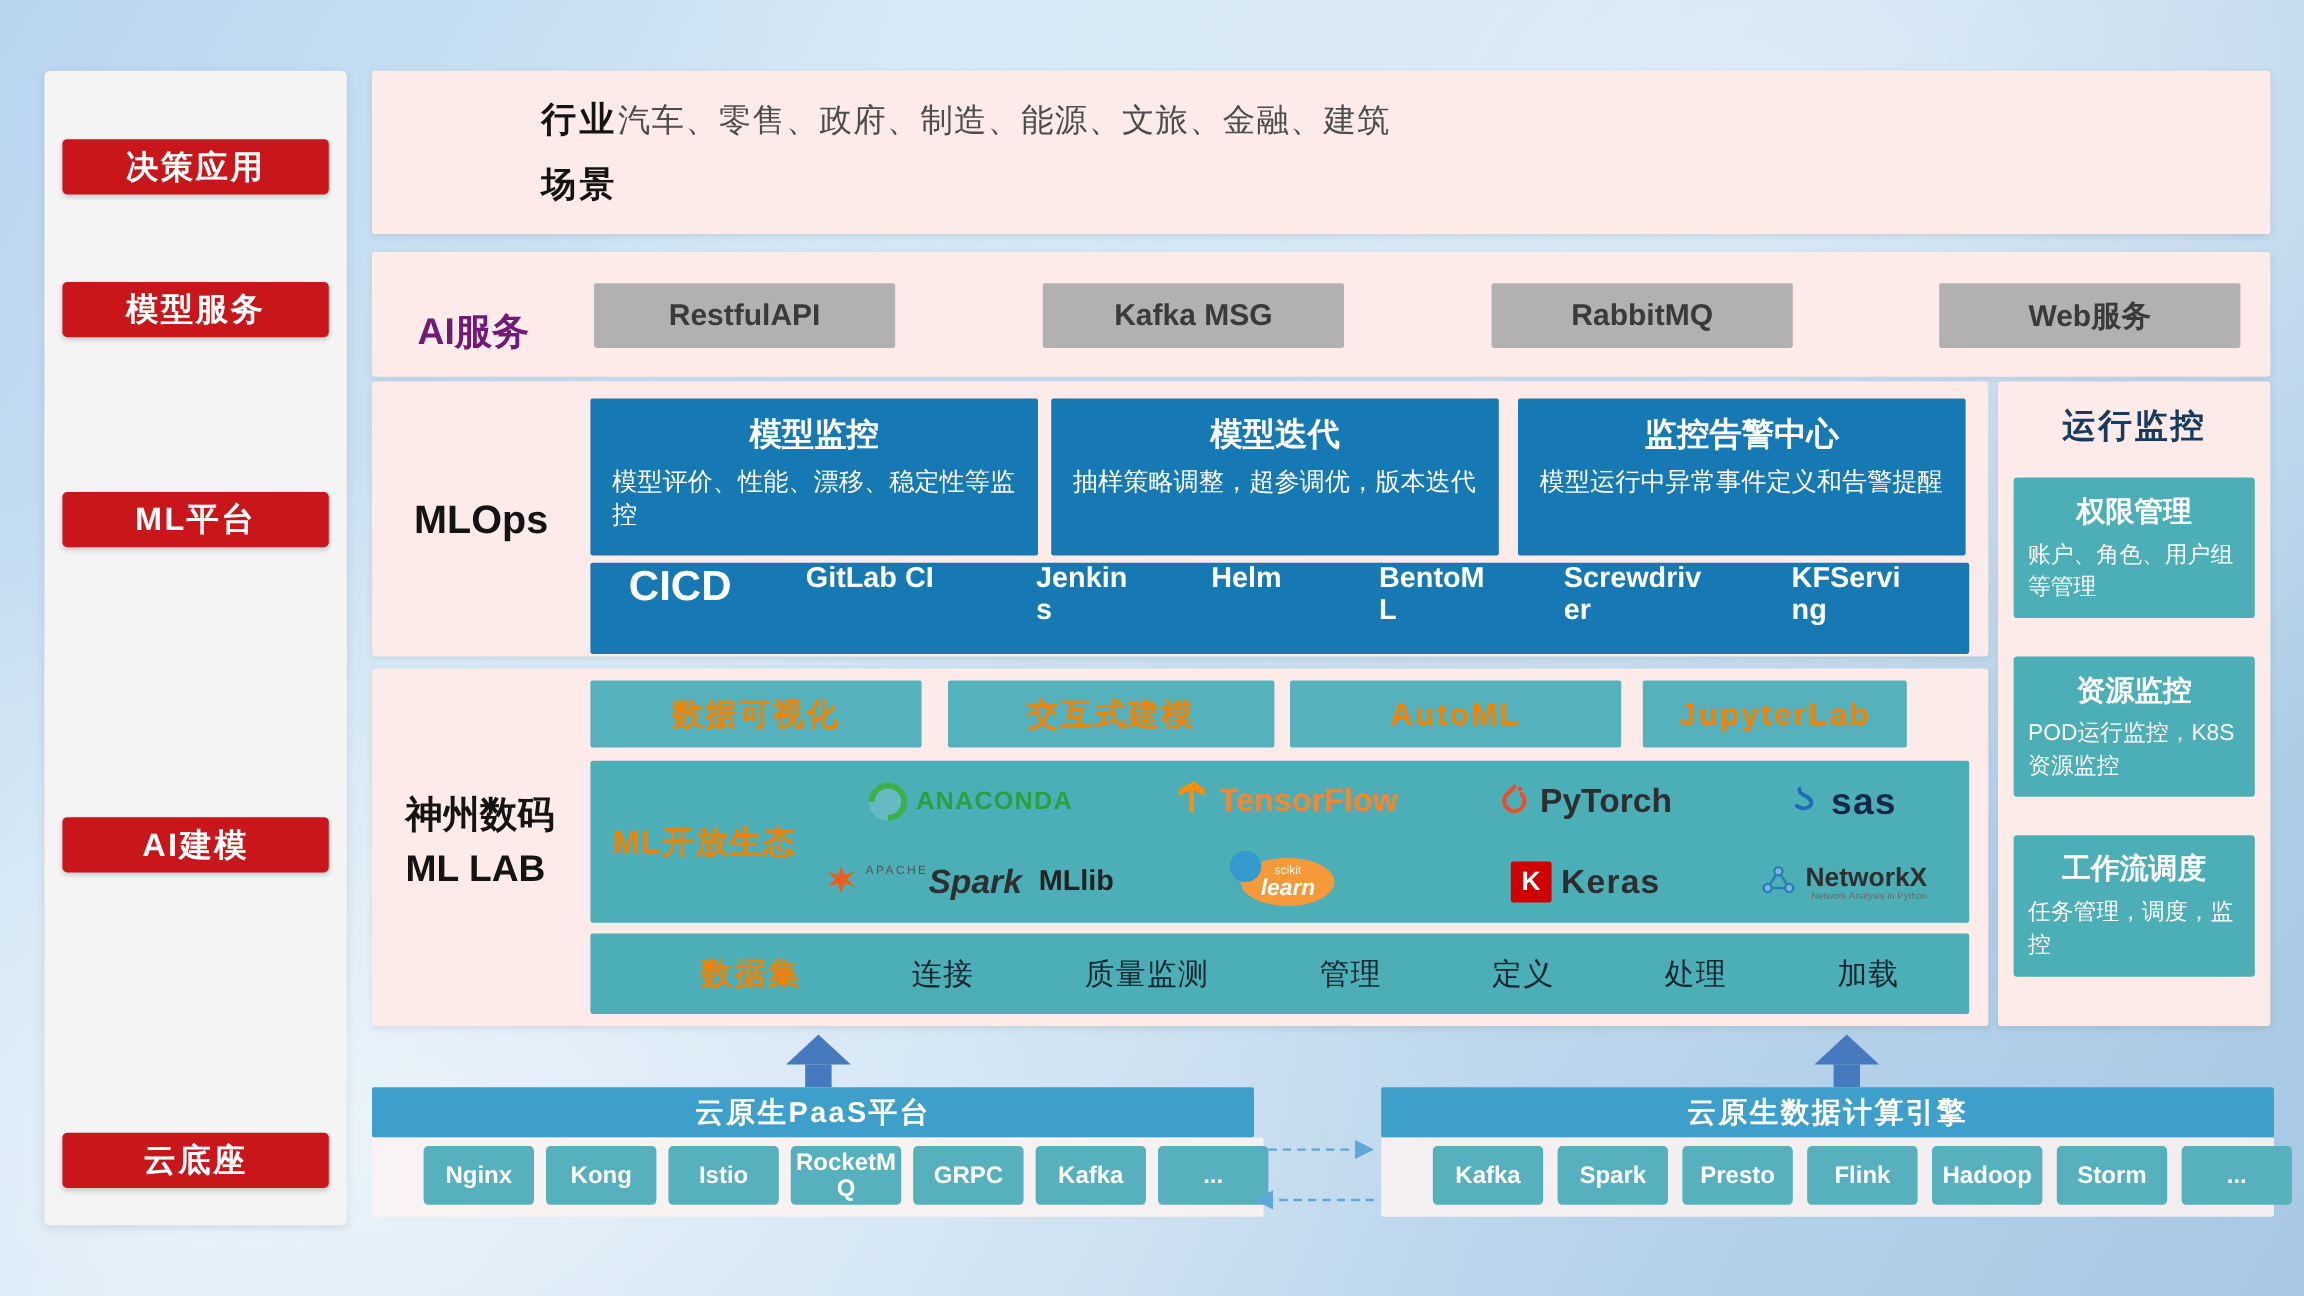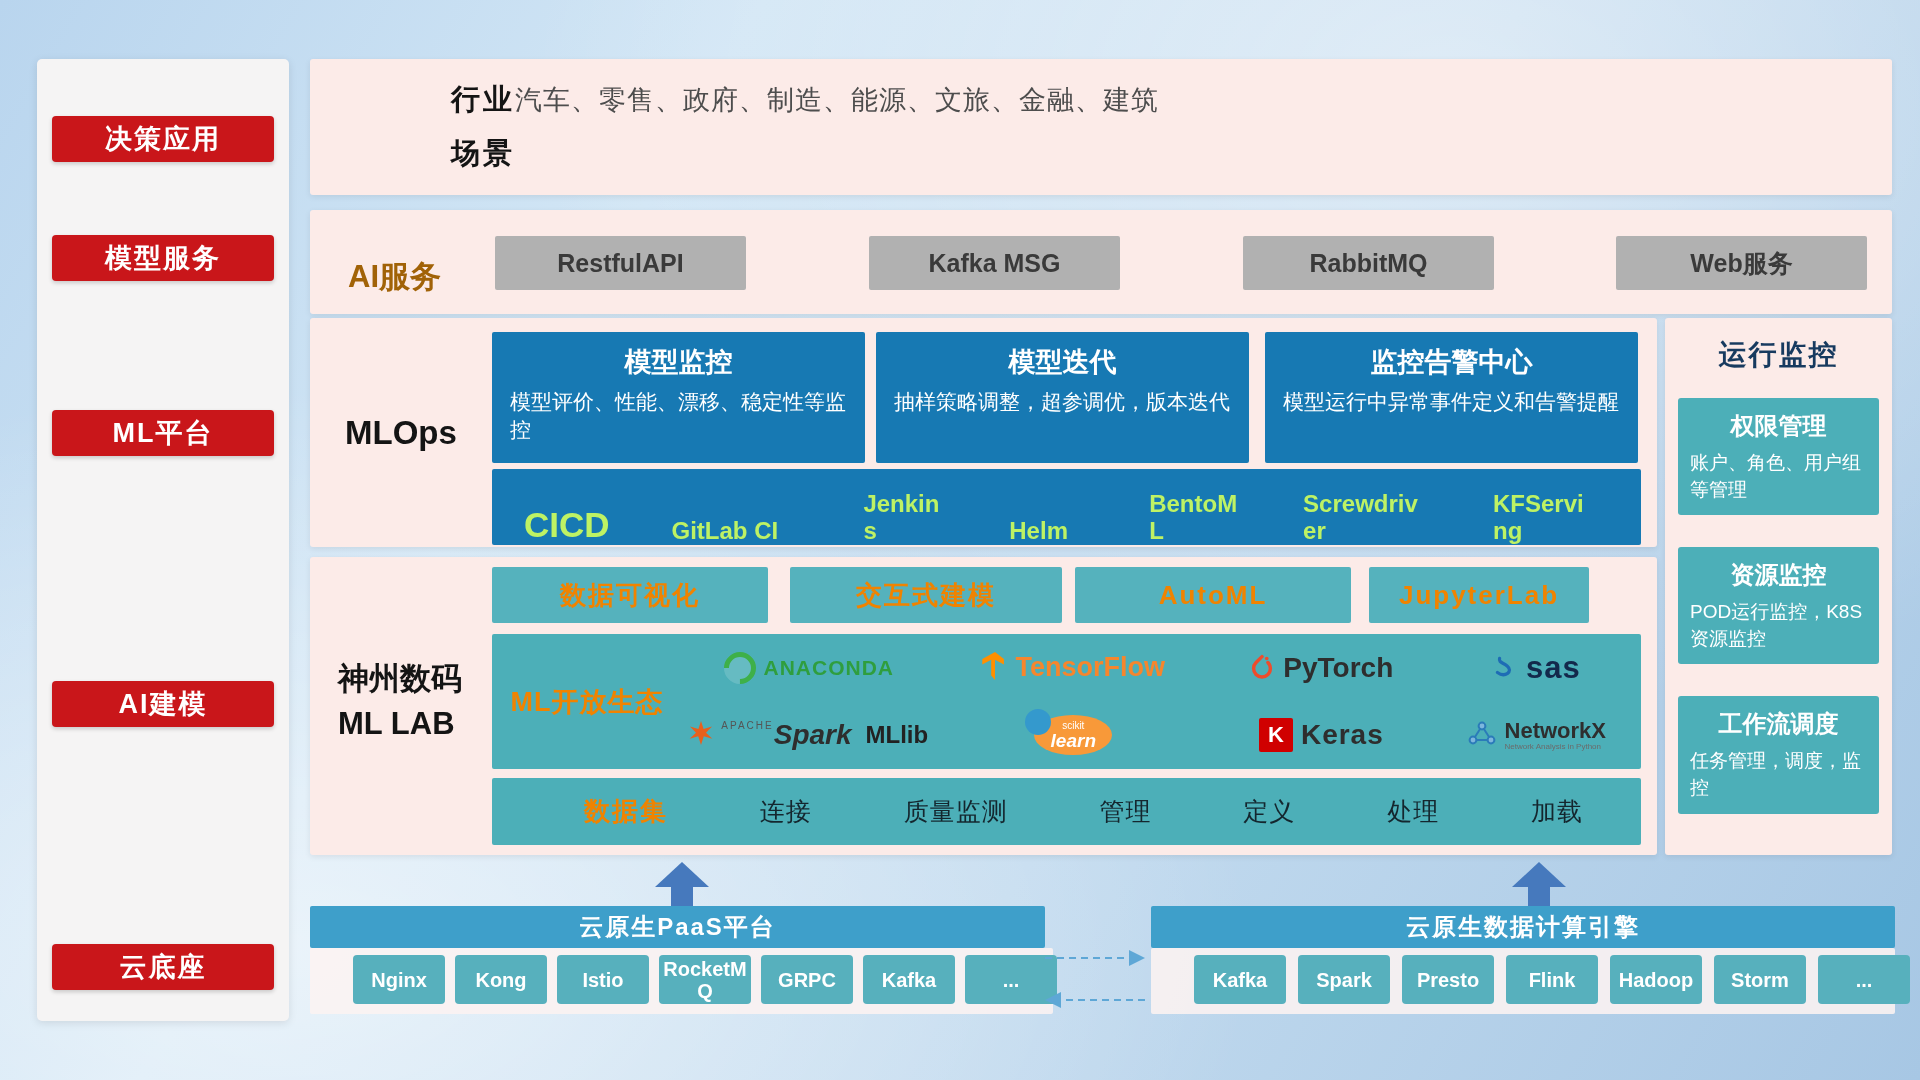--- a/index.html
+++ b/index.html
@@ -19,31 +19,31 @@
     display:flex;align-items:center;justify-content:center;box-shadow:0 2px 4px rgba(0,0,0,.18);}
   
   .panel{position:absolute;background:#fcebe8;border-radius:3px;box-shadow:0 2px 6px rgba(0,0,0,.08);}
   
   .row1{left:310px;top:59px;width:1582px;height:136px;display:flex;flex-direction:column;justify-content:space-evenly;padding:6px 0;box-sizing:border-box;}
   .ind-row{display:flex;align-items:center;}
   .ind-label{width:150px;padding-left:55px;font-size:29px;font-weight:bold;color:#141414;letter-spacing:3px;text-align:right;}
   .ind-text{font-size:27px;color:#4d4d4d;letter-spacing:1px;}
   
   .row2{left:310px;top:210px;width:1582px;height:104px;}
-  .ai-label{position:absolute;left:38px;top:0;height:133px;display:flex;align-items:center;font-size:31px;font-weight:bold;color:#a16207;}
+  .ai-label{position:absolute;left:38px;top:0;height:133px;display:flex;align-items:center;font-size:31px;font-weight:bold;color:#701a75;}
   .gray-btn{position:absolute;top:26px;width:251px;height:54px;background:#b1b1b1;color:#3a3a3a;
     font-size:25px;font-weight:bold;display:flex;align-items:center;justify-content:center;border-radius:2px;}
   
   .row3{left:310px;top:318px;width:1347px;height:229px;}
   .mlops-label{position:absolute;left:35px;top:0;height:229px;display:flex;align-items:center;font-size:33px;font-weight:bold;color:#141414;}
   .blue-card{position:absolute;top:14px;width:373px;height:131px;background:#1779b3;border-radius:2px;color:#fff;box-sizing:border-box;padding:12px 18px;}
   .bc-title{text-align:center;font-size:27px;font-weight:bold;margin-bottom:8px;}
   .bc-desc{font-size:21px;line-height:1.35;}
   .cicd-bar{position:absolute;left:182px;top:151px;width:1149px;height:76px;background:#1779b3;border-radius:2px;
-    display:flex;align-items:flex-end;justify-content:space-between;color:#bef264;box-sizing:border-box;padding:0 44px 0 32px;}
+    display:flex;align-items:flex-start;justify-content:space-between;color:#ffffff;box-sizing:border-box;padding:0 44px 0 32px;}
   .cicd-label{font-size:35px;font-weight:bold;}
   .cicd-item{font-size:24px;font-weight:bold;line-height:1.12;overflow-wrap:anywhere;}
   
   .monitor{left:1665px;top:318px;width:227px;height:537px;box-sizing:border-box;padding:14px 13px 0;}
   .mon-title{text-align:center;font-size:28px;font-weight:bold;color:#173a5f;letter-spacing:2px;margin:4px 0 24px;}
   .mon-card{background:#4cafb8;border-radius:3px;color:#fff;box-sizing:border-box;padding:12px 12px;min-height:112px;margin-bottom:32px;}
   .mc-title{text-align:center;font-size:24px;font-weight:bold;margin-bottom:8px;}
   .mc-desc{font-size:19px;line-height:1.4;}
   
   .row4{left:310px;top:557px;width:1347px;height:298px;}
@@ -62,21 +62,21 @@
   .spark-stack{display:flex;line-height:1;}
   .apache-text{font-size:10px;letter-spacing:2px;color:#555;}
   .spark-text{font-size:28px;font-weight:bold;color:#2e2e2e;font-style:italic;}
   .mllib-text{font-size:24px;font-weight:bold;color:#222;margin-left:6px;}
   .scikit-blob{position:relative;width:78px;height:40px;background:#f89939;border-radius:50%;display:flex;flex-direction:column;align-items:center;justify-content:center;color:#fff;}
   .scikit-moon{position:absolute;left:-9px;top:-6px;width:26px;height:26px;border-radius:50%;background:#3499cd;}
   .scikit-top{font-size:10px;line-height:1;}
   .scikit-word{font-size:19px;font-weight:bold;font-style:italic;line-height:1;}
   .keras-box{width:34px;height:34px;background:#d00000;color:#fff;display:flex;align-items:center;justify-content:center;font-weight:bold;font-size:22px;border-radius:2px;}
   .keras-text{color:#2e2e2e;font-weight:bold;font-size:28px;letter-spacing:1px;}
-  .nx-stack{display:flex;flex-direction:column;line-height:1.1;}
+  .nx-stack{display:flex;flex-direction:column;line-height:1.1;text-align:right;}
   .nx-text{color:#2e2e2e;font-weight:bold;font-size:22px;}
   .nx-sub{font-size:8px;color:#6b6b6b;}
   .dataset-bar{position:absolute;left:182px;top:221px;width:1149px;height:67px;background:#4cafb8;border-radius:2px;
     display:flex;align-items:center;justify-content:space-between;box-sizing:border-box;padding:0 58px 0 92px;}
   .ds-label{color:#f08300;font-size:26px;font-weight:bold;letter-spacing:2px;}
   .ds-item{color:#14262e;font-size:25px;letter-spacing:1px;}
   
   .up-arrow{position:absolute;display:flex;flex-direction:column;align-items:center;width:60px;}
   .ua-head{width:0;height:0;border-left:27px solid transparent;border-right:27px solid transparent;border-bottom:25px solid #4679bd;}
   .ua-stem{width:22px;height:19px;background:#4679bd;}

